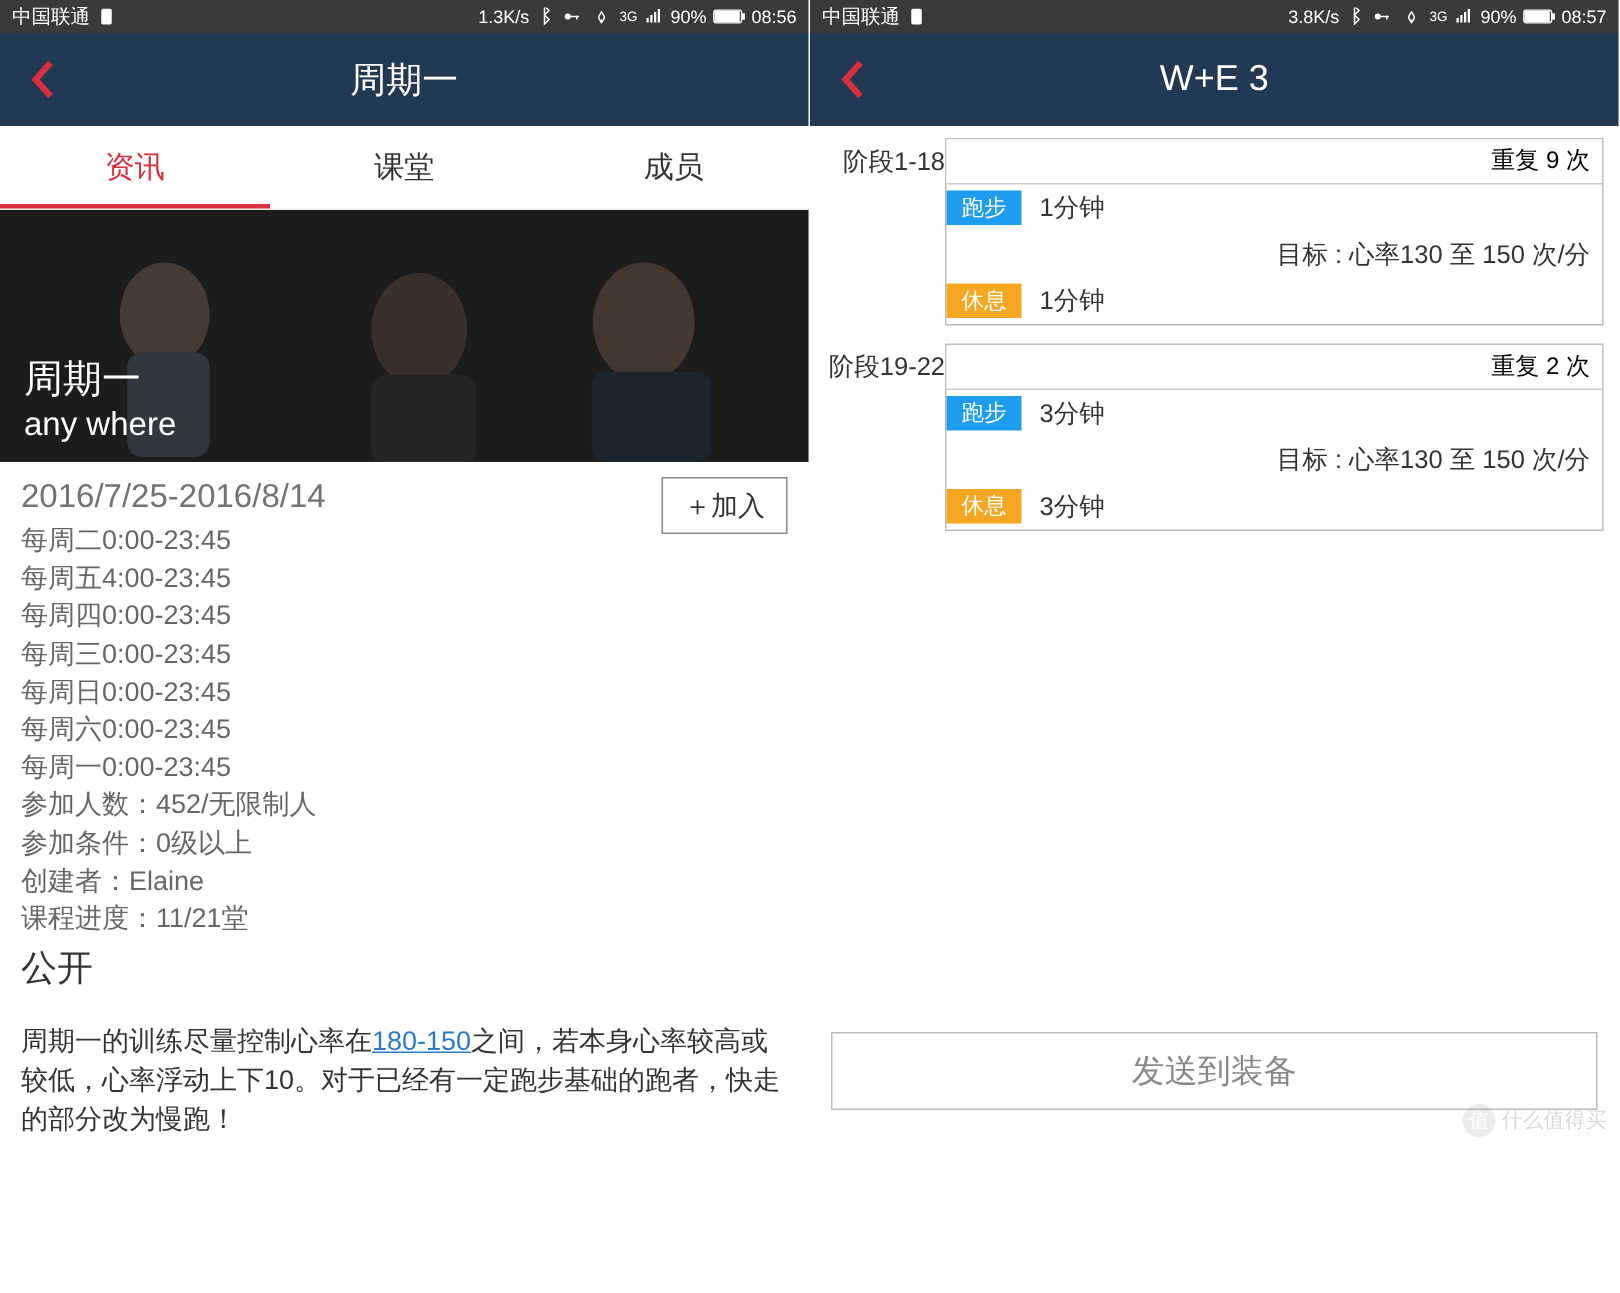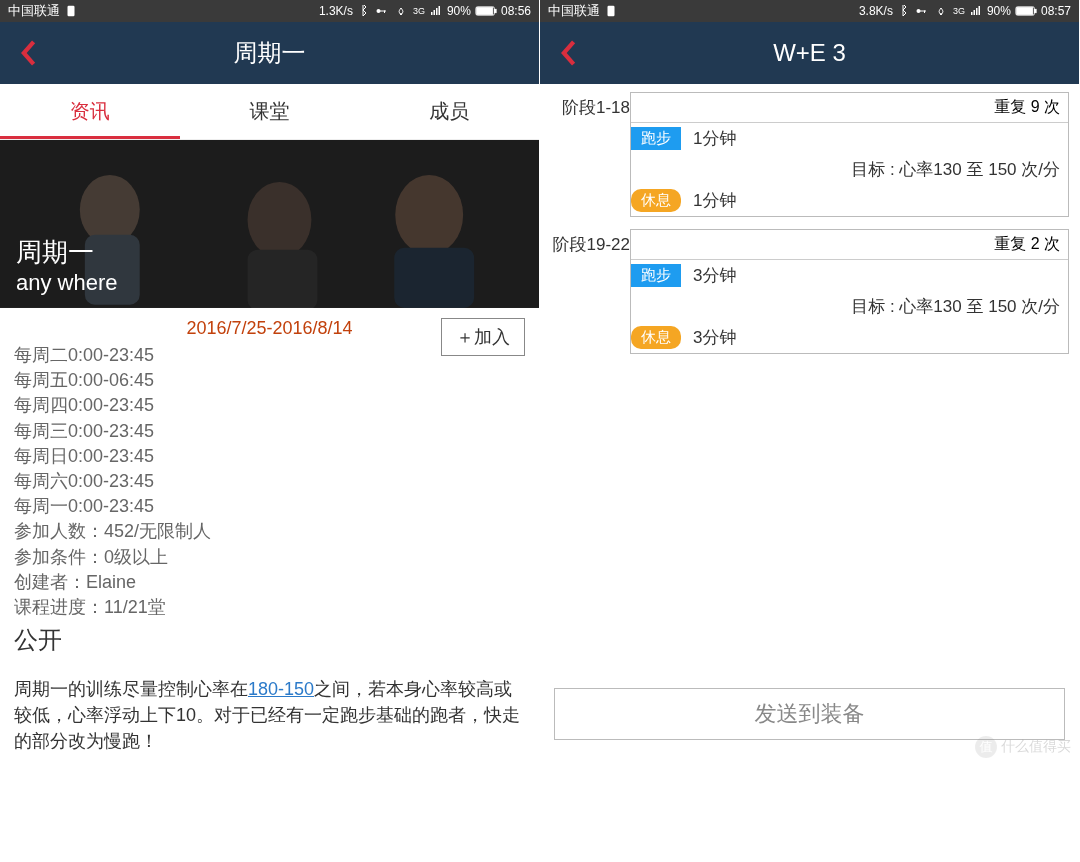--- a/index.html
+++ b/index.html
@@ -15,36 +15,36 @@
 .tabs { height: 56px; display: flex; background: #fff; border-bottom: 1px solid #eee; }
 .tab { flex: 1; display: flex; align-items: center; justify-content: center; font-size: 20px; color: #333; position: relative; }
 .tab.active { color: #d92e3e; }
 .tab.active::after { content: ''; position: absolute; bottom: 0; left: 0; right: 0; height: 3px; background: #d92e3e; }
 .hero { height: 168px; background: linear-gradient(135deg, #3a3a3a 0%, #2a2a2a 100%); position: relative; display: flex; align-items: flex-end; padding: 12px 16px; overflow: hidden; }
 .hero-bg { position: absolute; inset: 0; }
 .hero-text { position: relative; color: #fff; z-index: 2; }
 .hero-title { font-size: 26px; }
 .hero-sub { font-size: 22px; }
 .content { padding: 10px 14px; position: relative; flex: 1; overflow: hidden; }
-.date-range { color: #c2410c; font-size: 18px; margin-bottom: 4px; text-align: center; }
+.date-range { color: #737373; font-size: 22px; margin-bottom: 4px; }
 .join-btn { position: absolute; right: 14px; top: 10px; border: 1px solid #888; background: #fff; padding: 6px 14px; font-size: 18px; color: #333; }
 .schedule-line { color: #666; font-size: 18px; line-height: 1.4; }
 .visibility { color: #333; font-size: 24px; margin-top: 4px; }
 .desc { margin-top: 20px; font-size: 18px; color: #333; line-height: 1.45; padding-bottom: 16px; border-bottom: 1px solid #ddd; }
 .desc .link { color: #2b7ac9; text-decoration: underline; }
 
 .stages { padding: 8px 10px; flex: 1; overflow: auto; text-align: right; }
 .stage { display: flex; margin-bottom: 12px; }
 .stage-label { width: 80px; font-size: 17px; color: #333; padding-top: 4px; }
 .stage-body { flex: 1; border: 1px solid #bbb; }
 .repeat { padding: 4px 8px; font-size: 16px; border-bottom: 1px solid #ccc; background: #fff; }
 .row { display: flex; align-items: center; padding: 4px 0; }
 .badge { color: #fff; font-size: 15px; padding: 2px 10px; }
 .badge.run { background: #1e9cf0; }
-.badge.rest { background: #f5a623; border-radius: 10px; }
+.badge.rest { background: #f5a623; }
 .row .val { margin-left: 12px; font-size: 17px; color: #333; }
 .target { padding: 4px 8px; font-size: 17px; color: #333; }
 .send-btn { margin: 0 14px 22px 14px; border: 1px solid #bbb; height: 52px; display: flex; align-items: center; justify-content: center; font-size: 22px; color: #888; background: #fff; }
 .watermark { position: absolute; right: 8px; bottom: 4px; opacity: 0.15; font-size: 14px; color: #000; display:flex; align-items:center; gap:4px;}
 .watermark .circ { width:22px; height:22px; border-radius:50%; background:#888; display:inline-flex; align-items:center; justify-content:center; color:#fff; font-size:13px;}
 </style>
 </head>
 <body>
 
 <div class="phone">
@@ -110,21 +110,21 @@
     <div class="hero-text">
       <div class="hero-title">周期一</div>
       <div class="hero-sub">any where</div>
     </div>
   </div>
   <div class="content">
     <div class="date-range">2016/7/25-2016/8/14</div>
     <button class="join-btn">＋加入</button>
     <div id="schedule-list">
         <div class="schedule-line">每周二0:00-23:45</div>
-        <div class="schedule-line">每周五0:00-06:45</div>
+        <div class="schedule-line">每周五4:00-23:45</div>
         <div class="schedule-line">每周四0:00-23:45</div>
         <div class="schedule-line">每周三0:00-23:45</div>
         <div class="schedule-line">每周日0:00-23:45</div>
         <div class="schedule-line">每周六0:00-23:45</div>
         <div class="schedule-line">每周一0:00-23:45</div>
       </div>
     <div id="meta-list">
         <div class="schedule-line">参加人数：452/无限制人</div>
         <div class="schedule-line">参加条件：0级以上</div>
         <div class="schedule-line">创建者：Elaine</div>

